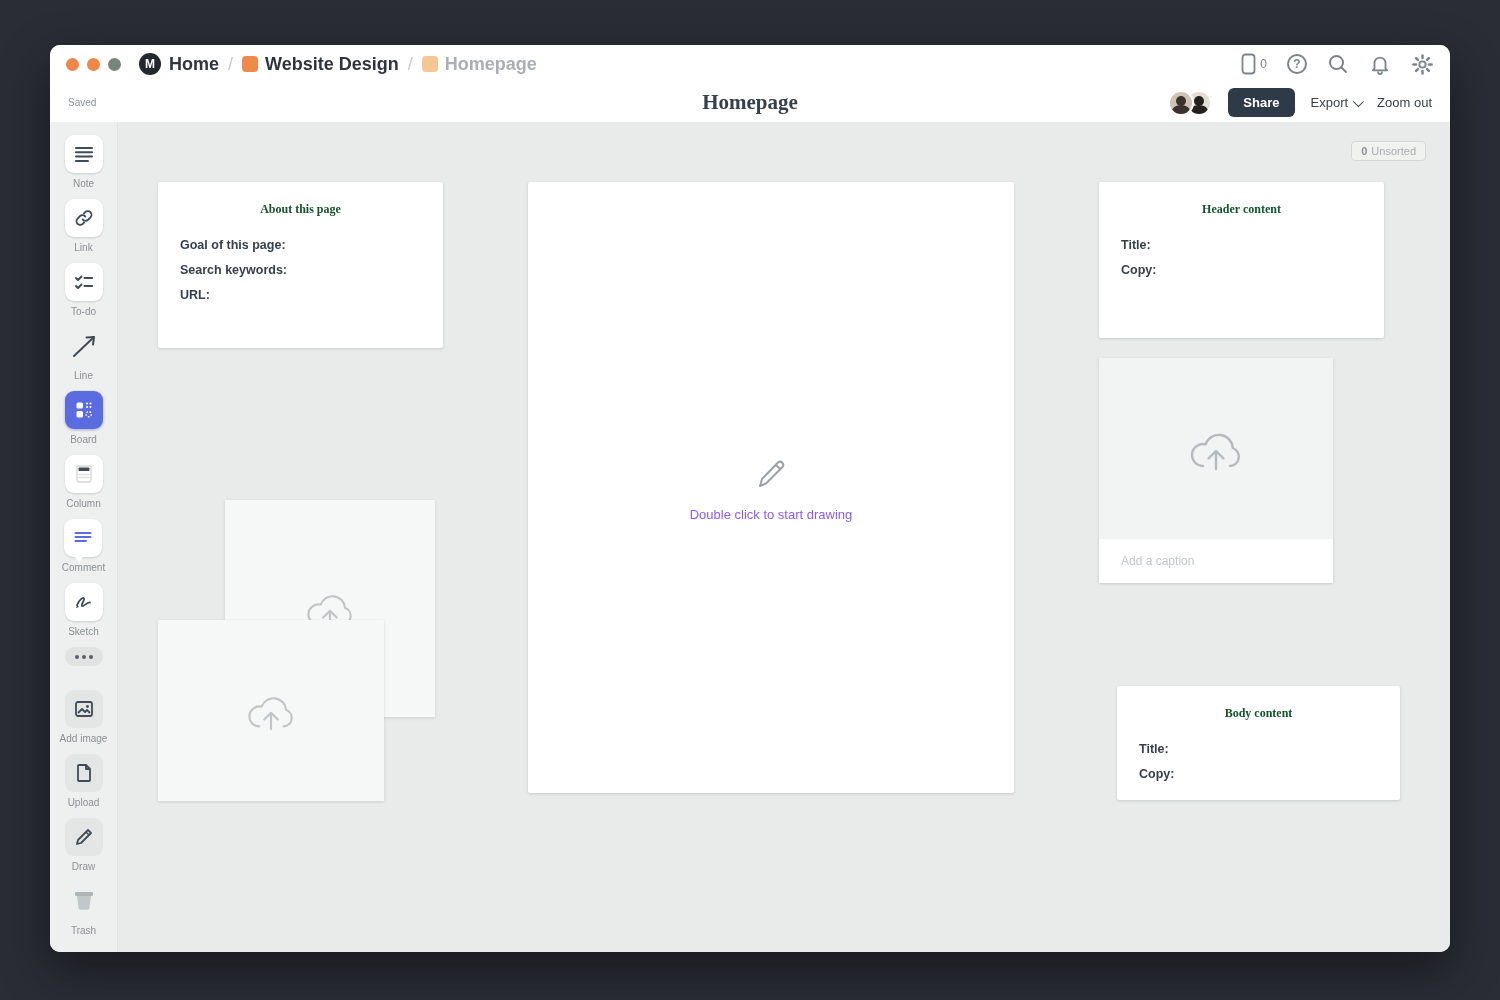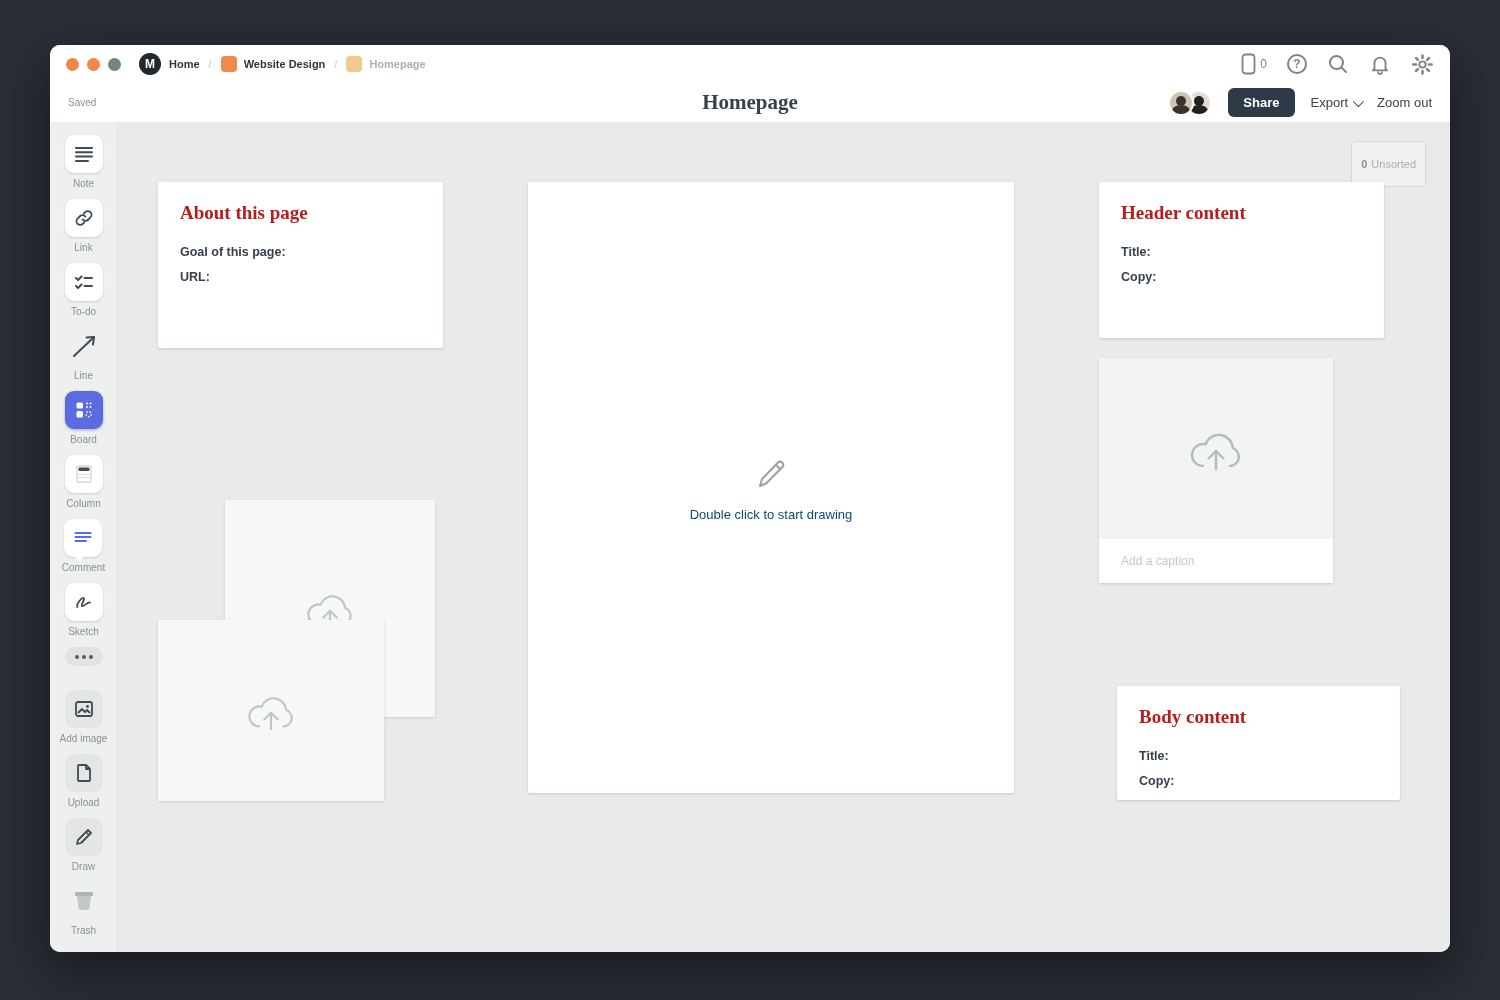--- a/index.html
+++ b/index.html
@@ -13,21 +13,21 @@
   }
 
   
   .titlebar { height:38px; display:flex; align-items:center; padding:0 16px; background:#fff; flex:none; }
   .traffic { display:flex; gap:8px; margin-right:18px; }
   .light { width:13px; height:13px; border-radius:50%; }
   .light.l1, .light.l2 { background:#f08648; }
   .light.l3 { background:#75877b; }
   .applogo { width:22px; height:22px; border-radius:50%; background:#23272e; color:#fff; font-weight:bold;
              font-size:12px; display:flex; align-items:center; justify-content:center; margin-right:8px; }
-  .crumbs { display:flex; align-items:center; gap:9px; font-size:11px; font-weight:bold; color:#2e353c; }
+  .crumbs { display:flex; align-items:center; gap:9px; font-size:18px; font-weight:bold; color:#2e353c; }
   .crumb { display:flex; align-items:center; gap:7px; cursor:pointer; }
   .crumb-sep { color:#c6cacd; font-weight:normal; }
   .crumb-ico { width:16px; height:16px; border-radius:4px; }
   .crumb-ico.project { background:#f08a4b; }
   .crumb-ico.page { background:#f3c892; }
   .crumb.current { color:#a9afb4; }
   .tb-right { margin-left:auto; display:flex; align-items:center; gap:20px; color:#7d8488; }
   .tb-ic { display:flex; align-items:center; gap:4px; cursor:pointer; color:#7d8488; }
   .tb-ic svg { display:block; }
   .device-count { font-size:12px; color:#7d8488; }
@@ -70,35 +70,35 @@
   .more-pill i { width:4px; height:4px; border-radius:50%; background:#565e66; }
   .tool.gap-top { margin-top:14px; }
   .tool.trash { margin-top:auto; margin-bottom:16px; }
   .comment-box { position:relative; }
   .comment-box::after { content:""; position:absolute; left:10px; bottom:-5px; width:0; height:0;
                         border-left:5px solid transparent; border-right:5px solid transparent; border-top:6px solid #fff; }
 
   .canvas { flex:1; position:relative; background:#e8ebe9; overflow:hidden; }
 
   .badge-unsorted { position:absolute; top:19px; right:24px; border:1px solid #d4d8d6; border-radius:4px;
-                    padding:16px 9px; font-size:11px; color:#a8adb0; background:rgba(255,255,255,0.35); cursor:pointer; }
+                    padding:3px 9px; font-size:11px; color:#a8adb0; background:rgba(255,255,255,0.35); cursor:pointer; }
   .badge-unsorted b { color:#8a9094; margin-right:4px; }
 
   .card { position:absolute; background:#fff; box-shadow:0 1px 3px rgba(40,50,60,0.18); border-radius:2px; }
   .card-pad { padding:20px 22px; }
-  .card-title { font-family:"Liberation Serif", serif; font-weight:bold; font-size:19px; color:#b91c1c; margin-bottom:16px; }
+  .card-title { font-family:"Liberation Serif", serif; font-weight:bold; font-size:12px; color:#14532d; margin-bottom:16px;text-align:center; }
   .field { font-size:12.5px; font-weight:bold; color:#36404d; line-height:25px; }
 
   .about-card  { left:40px;  top:60px;  width:285px; height:166px; }
   .headerc-card{ left:981px; top:60px;  width:285px; height:156px; }
   .bodyc-card  { left:999px; top:564px; width:283px; height:114px; }
 
   .draw-card { left:410px; top:60px; width:486px; height:611px; display:flex; flex-direction:column;
                align-items:center; justify-content:center; gap:14px; cursor:pointer; }
-  .draw-hint { font-size:13px; color:#0c4a6e; }
+  .draw-hint { font-size:13px; color:#8b5cf6; }
 
   .img-card { left:981px; top:236px; width:234px; height:225px; display:flex; flex-direction:column; cursor:pointer; }
   .img-drop { height:181px; background:#f2f4f3; display:flex; align-items:center; justify-content:center; }
   .img-caption { flex:1; background:#fff; display:flex; align-items:center; padding:0 22px; font-size:12px; color:#c3c8cb; }
 
   .ph { position:absolute; background:#f6f8f7; box-shadow:0 1px 3px rgba(40,50,60,0.15);
         display:flex; align-items:center; justify-content:center; cursor:pointer; }
   .ph-back  { left:107px; top:378px; width:210px; height:217px; z-index:1; }
   .ph-front { left:40px;  top:498px; width:226px; height:181px; z-index:2; }
 
@@ -356,20 +356,21 @@
 
     <div class="canvas">
 
       <div class="badge-unsorted">
         <b>0</b><span>Unsorted</span>
       </div>
 
       <div class="card about-card card-pad">
         <div class="card-title">About this page</div>
         <div class="field">Goal of this page:</div>
+        <div class="field">Search keywords:</div>
         <div class="field">URL:</div>
       </div>
 
       <div class="card draw-card">
         <svg width="40" height="40" viewBox="0 0 40 40">
           <g fill="none" stroke="#9aa0a4" stroke-width="2" stroke-linejoin="round" stroke-linecap="round">
             <path d="M9 33l2-7L27 9.5a3.2 3.2 0 0 1 4.5 4.5L15 30.5 9 33z"></path>
             <line x1="25" y1="12" x2="29" y2="16"></line>
           </g>
         </svg>

